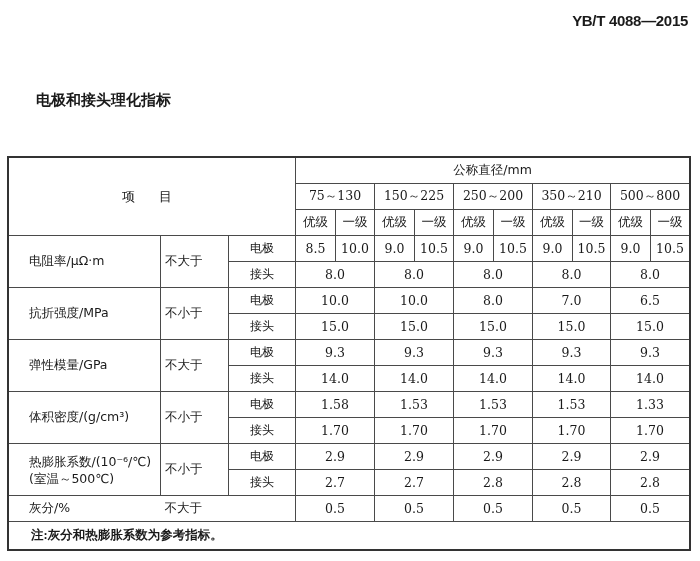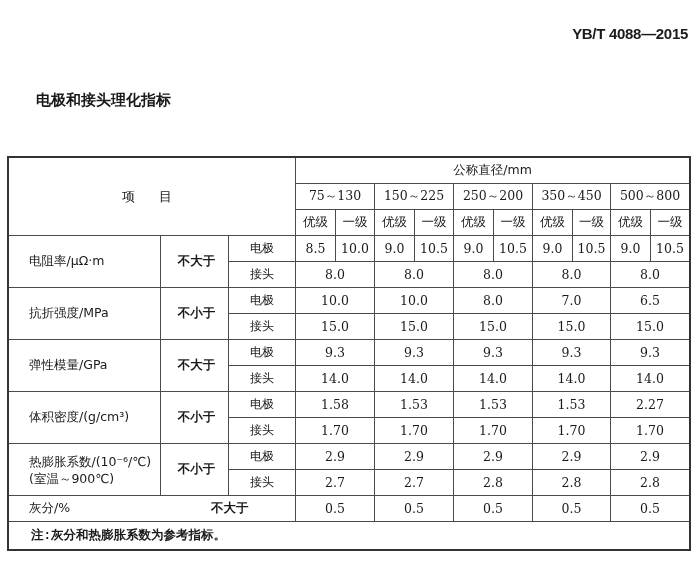--- a/index.html
+++ b/index.html
@@ -1,31 +1,31 @@
 <!DOCTYPE html>
 <html><head>
 <meta charset="utf-8">
 <style>
   html, body { margin:0; padding:0; background:#ffffff; }
   body { width:700px; height:561px; position:relative; overflow:hidden;
          font-family:"DejaVu Serif", "Liberation Serif", serif; color:#1a1a1a; }
-  .std-code { position:absolute; right:12px; top:25px; font-family:"Liberation Sans", sans-serif;
+  .std-code { position:absolute; right:12px; top:12px; font-family:"Liberation Sans", sans-serif;
               font-weight:bold; font-size:15px; letter-spacing:-0.3px; }
   .doc-title { position:absolute; left:36px; top:91px; font-size:15px; font-weight:bold;
                font-family:"DejaVu Sans", sans-serif; }
   table.spec { position:absolute; left:8px; top:157px; border-collapse:collapse;
                table-layout:fixed; width:681px; }
   table.spec td { border:1px solid #4a4a4a; font-size:12.5px; text-align:center;
                   vertical-align:middle; padding:0; height:25px; white-space:nowrap; }
   table.spec td.lbl { text-align:left; padding-left:20px; font-family:"DejaVu Sans", sans-serif; font-size:12.5px; }
-  table.spec td.limit { font-family:"DejaVu Sans", sans-serif; font-size:12.5px; text-align:center; padding-left:4px;font-weight:bold; }
+  table.spec td.limit { font-family:"DejaVu Sans", sans-serif; font-size:12.5px; text-align:left; padding-left:4px; }
   table.spec td.part { font-family:Liberation Sans, sans-serif; font-size:12px; }
   table.spec td.grade { font-family:"DejaVu Sans", sans-serif; font-size:12.5px; }
   table.spec td.head-main { font-family:"DejaVu Sans", sans-serif; font-size:13px; letter-spacing:10px;margin-top:44px; }
-  table.spec td.note { text-align:left; padding-left:22px; font-family:Liberation Mono, monospace;
+  table.spec td.note { text-align:left; padding-left:22px; font-family:Liberation Serif, serif;
                        font-weight:bold; font-size:12.5px; height:27px; }
   .outer { outline:2px solid #333; outline-offset:-1px; }
   .lbl-two { line-height:17px; }
 </style>
 </head>
 <body>
 
 <div class="std-code">YB/T 4088—2015</div>
 <div class="doc-title">电极和接头理化指标</div>
 
@@ -47,21 +47,21 @@
   </colgroup>
   <tbody>
       <tr>
     <td colspan="3" rowspan="3" class="head-main">项 目</td>
     <td colspan="10" class="grade">公称直径/mm</td>
   </tr>
   <tr>
     <td colspan="2">75～130</td>
     <td colspan="2">150～225</td>
     <td colspan="2">250～200</td>
-    <td colspan="2">350～450</td>
+    <td colspan="2">350～210</td>
     <td colspan="2">500～800</td>
   </tr>
   <tr>
     <td class="grade">优级</td>
     <td class="grade">一级</td>
     <td class="grade">优级</td>
     <td class="grade">一级</td>
     <td class="grade">优级</td>
     <td class="grade">一级</td>
     <td class="grade">优级</td>
@@ -133,35 +133,35 @@
   </tr>
 
   <tr>
     <td rowspan="2" class="lbl">体积密度/(g/cm³)</td>
     <td rowspan="2" class="limit">不小于</td>
     <td class="part">电极</td>
     <td colspan="2">1.58</td>
     <td colspan="2">1.53</td>
     <td colspan="2">1.53</td>
     <td colspan="2">1.53</td>
-    <td colspan="2">2.27</td>
+    <td colspan="2">1.33</td>
   </tr>
   <tr>
     <td class="part">接头</td>
     <td colspan="2">1.70</td>
     <td colspan="2">1.70</td>
     <td colspan="2">1.70</td>
     <td colspan="2">1.70</td>
     <td colspan="2">1.70</td>
   </tr>
 
   <tr>
     <td rowspan="2" class="lbl lbl-two">
       <div>热膨胀系数/(10⁻⁶/℃)</div>
-      <div>(室温～900℃)</div>
+      <div>(室温～500℃)</div>
     </td>
     <td rowspan="2" class="limit">不小于</td>
     <td class="part">电极</td>
     <td colspan="2">2.9</td>
     <td colspan="2">2.9</td>
     <td colspan="2">2.9</td>
     <td colspan="2">2.9</td>
     <td colspan="2">2.9</td>
   </tr>
   <tr>

